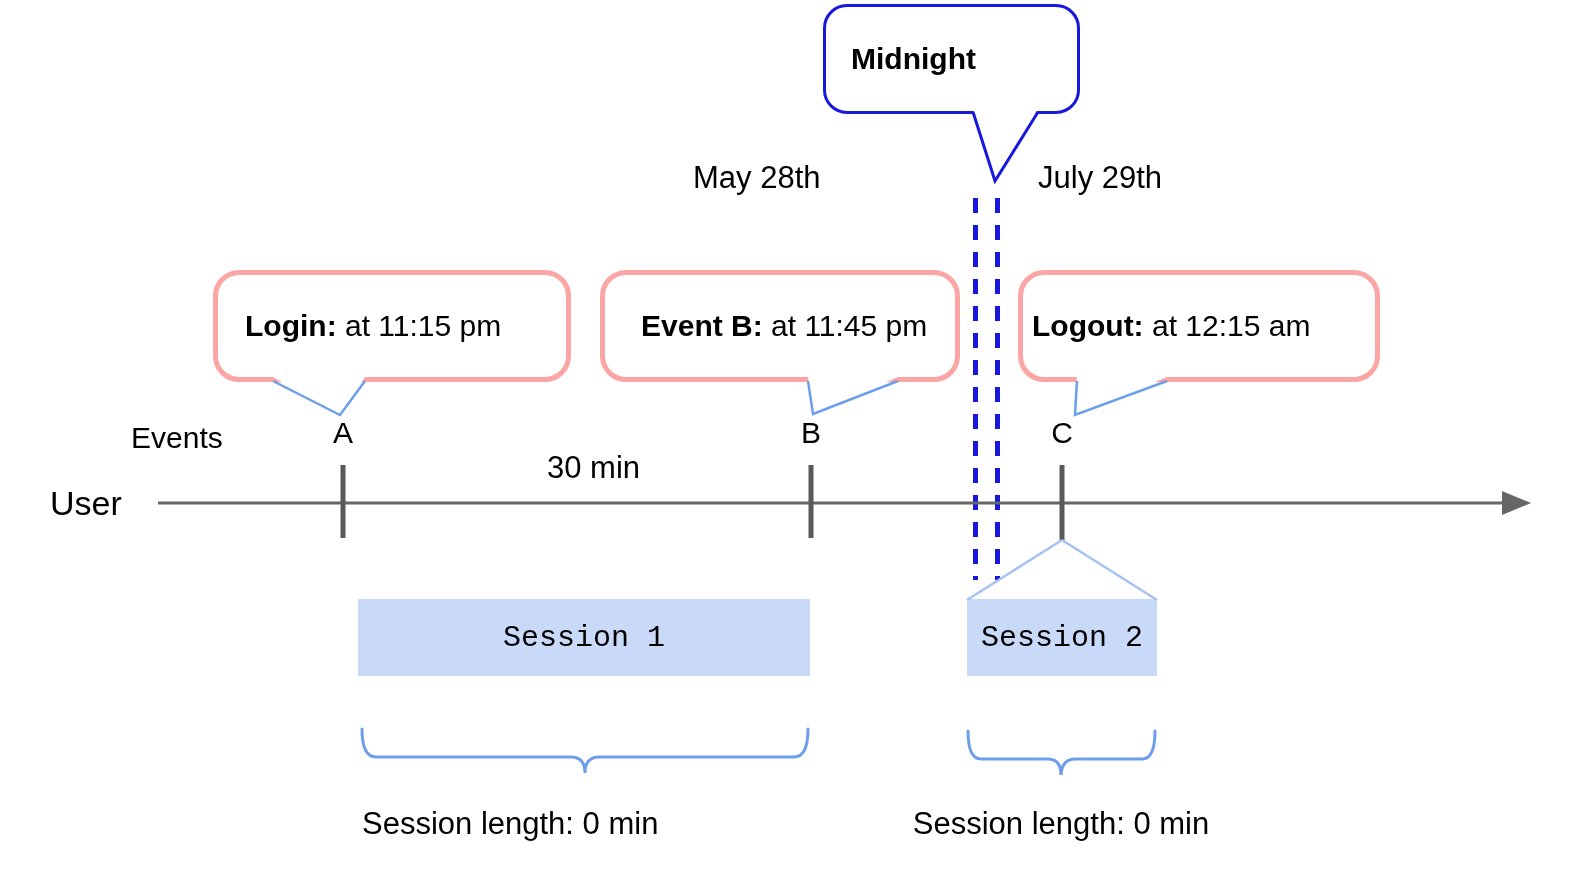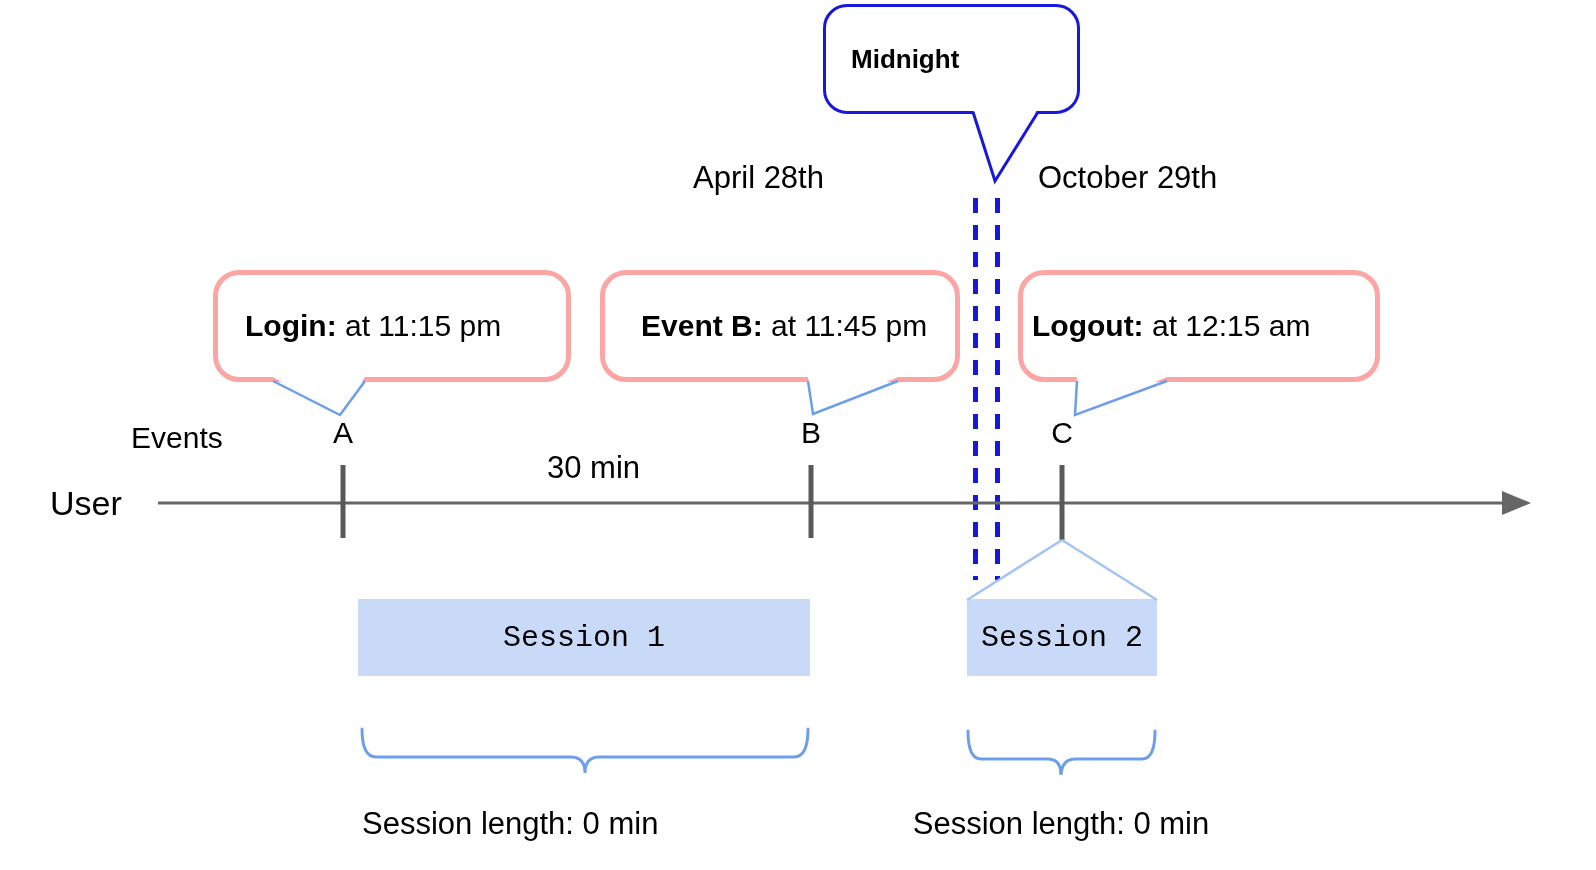--- a/index.html
+++ b/index.html
@@ -25,21 +25,21 @@
   .bubble .bold{font-weight:bold;}
   .bubble .detail{white-space:pre;}
   .bubble-midnight{
     position:absolute;
     left:823px;top:4px;width:257px;height:110px;
     background:#fff;
     border:3px solid #1717dd;
     border-radius:24px;
     display:flex;align-items:center;
     box-sizing:border-box;
-    font-size:26px;font-weight:bold;
+    font-size:30px;font-weight:bold;
     padding-left:25px;
   }
   .bubble-login {left:213px;top:270px;width:358px;height:112px;padding-left:27px;}
   .bubble-eventb{left:600px;top:270px;width:360px;height:112px;padding-left:36px;}
   .bubble-logout{left:1018px;top:270px;width:362px;height:112px;padding-left:9px;}
 
   .date-label{position:absolute;top:160px;font-size:31px;}
   .date-left{left:693px;}
   .date-right{left:1038px;}
 
@@ -73,22 +73,22 @@
 </style>
 </head>
 <body>
 
 <div id="canvas">
 
   <div class="bubble-midnight">
     <span>Midnight</span>
   </div>
 
-  <div class="date-label date-left">April 28th</div>
-  <div class="date-label date-right">October 29th</div>
+  <div class="date-label date-left">May 28th</div>
+  <div class="date-label date-right">July 29th</div>
 
   <div class="bubble bubble-login">
     <span class="bold">Login:</span>
       <span class="detail"> at 11:15 pm</span>
   </div>
   <div class="bubble bubble-eventb">
     <span class="bold">Event B:</span>
       <span class="detail"> at 11:45 pm</span>
   </div>
   <div class="bubble bubble-logout">

